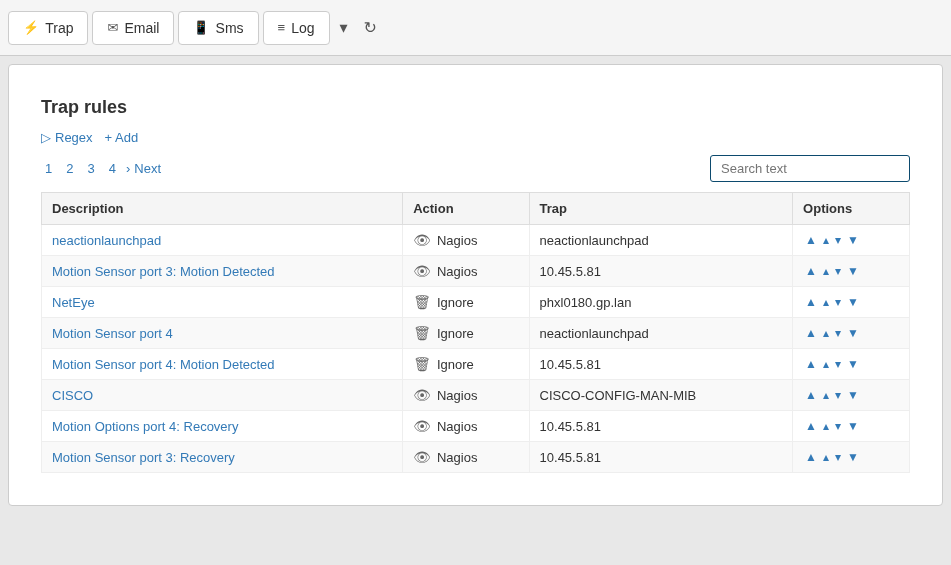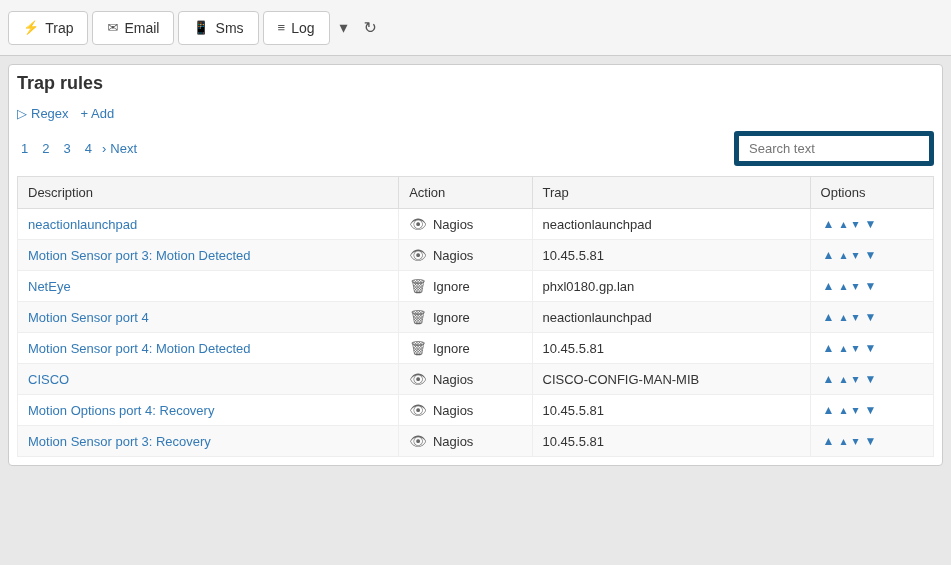--- a/index.html
+++ b/index.html
@@ -58,21 +58,21 @@
       color: #555;
       padding: 4px 6px;
     }
 
     
     .main-content {
       background: #fff;
       margin: 8px;
       border: 1px solid #ccc;
       border-radius: 4px;
-      padding: 8px;
+      padding: 32px;
     }
 
     .page-title {
       font-size: 18px;
       font-weight: bold;
       color: #333;
       margin-bottom: 12px;
     }
 
     
@@ -119,41 +119,41 @@
       align-items: center;
       gap: 4px;
       color: #337ab7;
       cursor: pointer;
       font-size: 13px;
       background: none;
       border: none;
     }
     .search-input {
       padding: 5px 10px;
-      border: 5px solid #0c4a6e;
+      border: 1px solid #0c4a6e;
       border-radius: 3px;
       font-size: 13px;
       width: 200px;
       color: #999;
     }
 
     
     table {
       width: 100%;
       border-collapse: collapse;
       font-size: 13px;
     }
     thead tr {
       background: #f5f5f5;
       border: 1px solid #ddd;
     }
     thead th {
       padding: 8px 10px;
       text-align: left;
-      font-weight: 400;
+      font-weight: 700;
       color: #333;
       border: 1px solid #ddd;
     }
     tbody tr {
       border-bottom: 1px solid #eee;
     }
     tbody tr:nth-child(even) {
       background: #f9f9f9;
     }
     tbody td {

